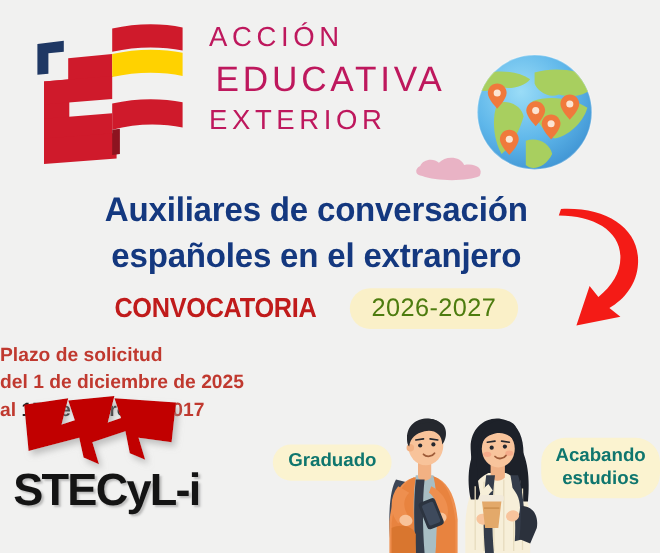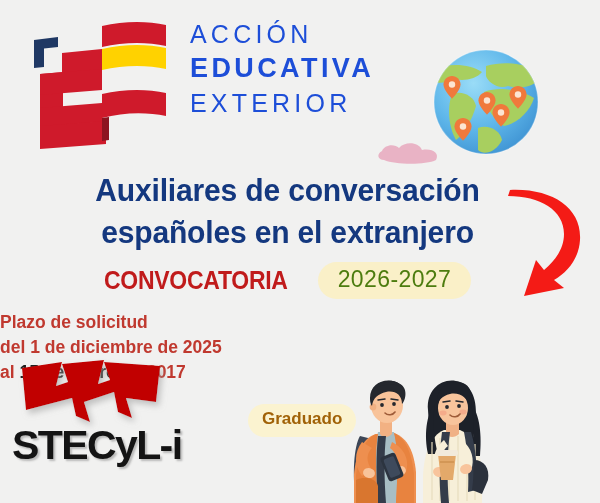--- a/index.html
+++ b/index.html
@@ -17,26 +17,26 @@
     overflow:hidden;
   }
 
   
   .emblem{position:absolute;left:14px;top:12px;width:172px;height:148px;}
   .emblem svg{display:block;width:100%;height:100%;}
 
   
   .wordmark{
     position:absolute;left:190px;top:18px;width:215px;
-    color:#1d4ed8;line-height:1.32;
+    color:#be185d;line-height:1.32;
     letter-spacing:4.2px;
   }
   .wm-line{display:block;font-size:25px;}
   .wm-1{font-weight:300;}
-  .wm-2{font-weight:700;font-size:27px;letter-spacing:3.4px;}
+  .wm-2{font-weight:400;font-size:32px;letter-spacing:3.4px;text-align:right;}
   .wm-3{font-weight:300;}
 
   
   .globe{position:absolute;left:426px;top:42px;width:120px;height:120px;}
   .globe svg{display:block;width:100%;height:100%;}
 
   
   .cloud{position:absolute;left:374px;top:140px;width:72px;height:28px;}
   .cloud svg{display:block;width:100%;height:100%;}
 
@@ -94,21 +94,21 @@
     white-space:nowrap;
   }
 
   
   .students{position:absolute;left:332px;top:368px;width:190px;height:135px;}
   .students svg{display:block;width:100%;height:100%;}
 
   
   .tag{
     position:absolute;background:#fbf3d0;border-radius:22px;
-    color:#a16207;font-weight:700;text-align:center;
+    color:#0f766e;font-weight:700;text-align:center;
     line-height:1.22;
   }
   .tag-graduado{left:248px;top:404px;padding:5px 14px 7px;font-size:17px;}
   .tag-acabando{left:492px;top:398px;padding:6px 12px 8px;font-size:17px;width:84px;}
 </style>
 </head>
 <body>
 
 <div id="poster">
 
@@ -326,14 +326,18 @@
         <path d="M106 86 L124 86 L121 112 L109 112 Z" fill="#e3a96a"></path>
         <rect x="104" y="82" width="22" height="6" rx="2.4" fill="#f2eadb"></rect>
         <path d="M108 94 L122 94" stroke="#cf9352" stroke-width="1.6"></path>
       </g>
     </svg>
   </div>
 
   <div class="tag tag-graduado">
     <span>Graduado</span>
   </div>
+  <div class="tag tag-acabando">
+    <span>Acabando</span><br>
+    <span>estudios</span>
+  </div>
 
 </div>
 
 </body></html>

